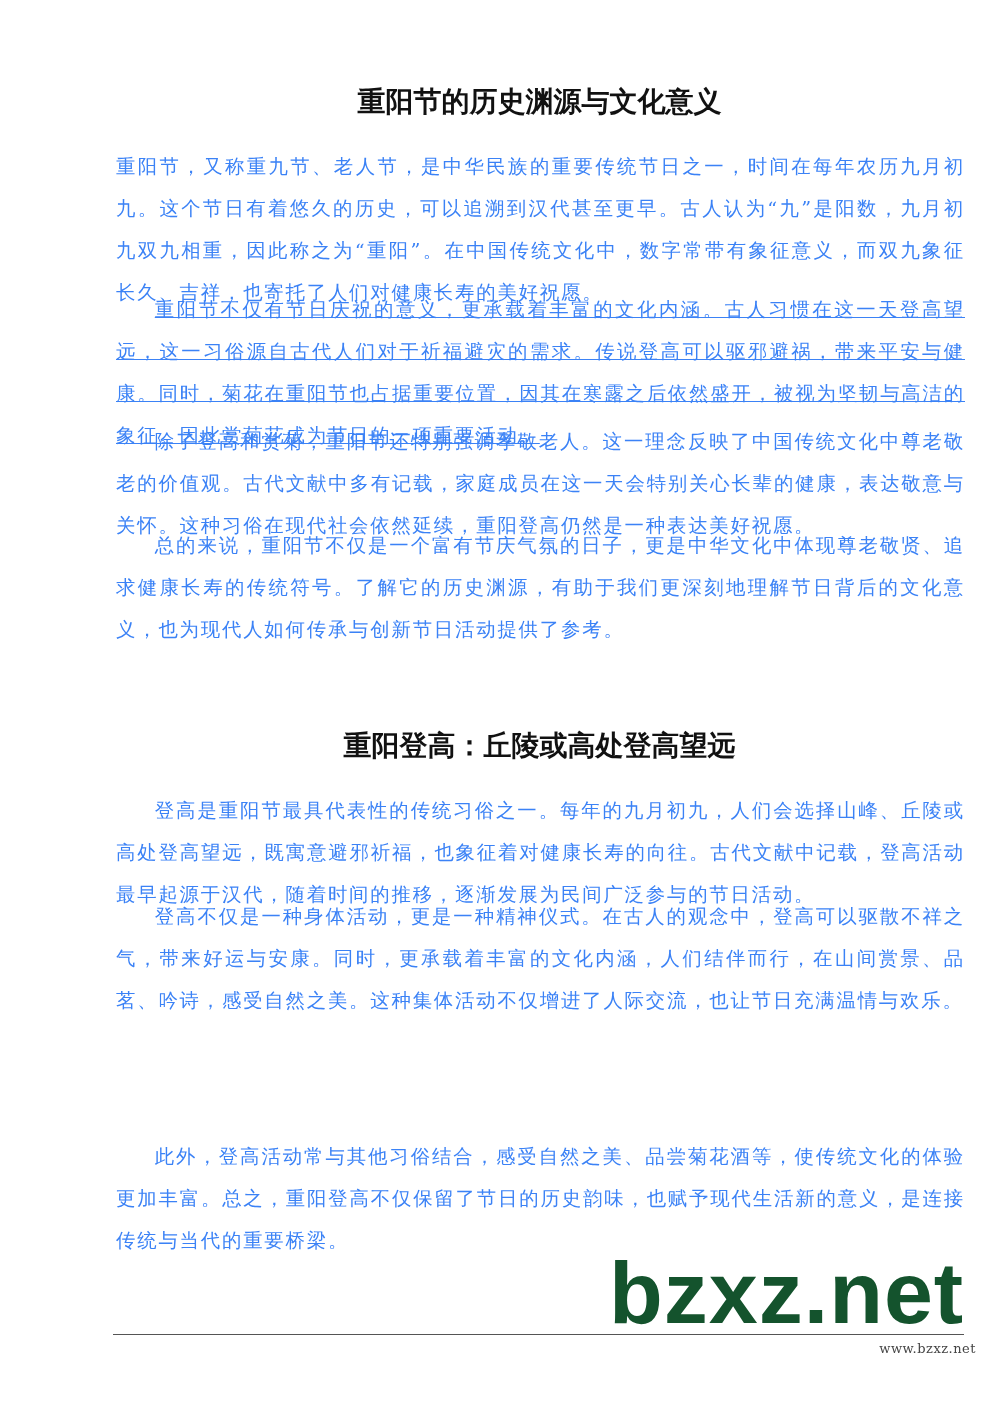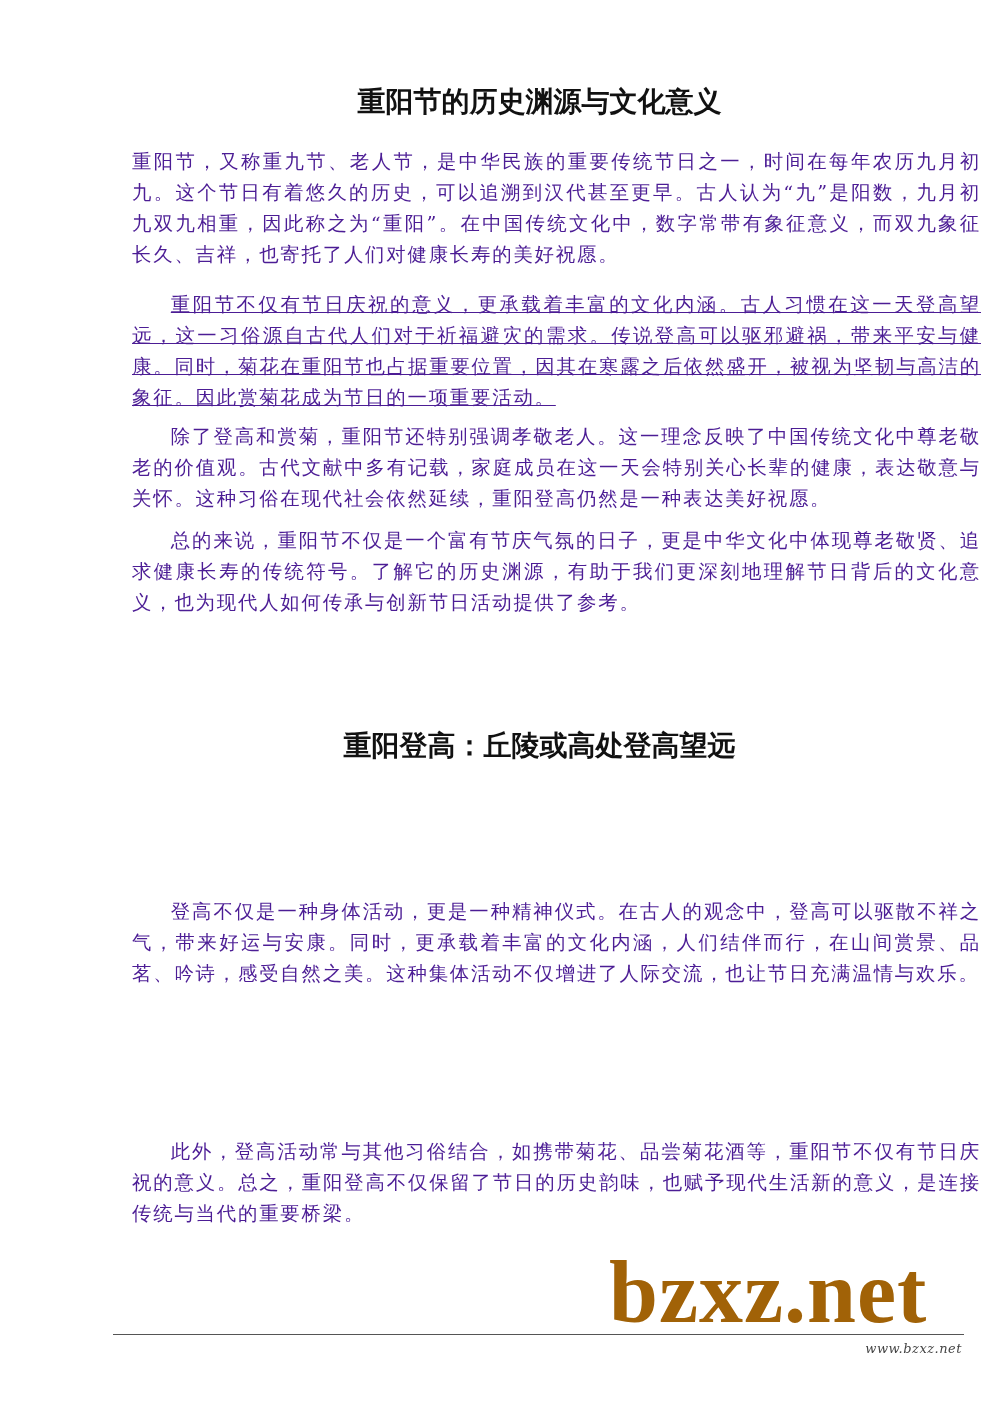--- a/index.html
+++ b/index.html
@@ -6,52 +6,53 @@
   body { width: 993px; height: 1404px; position: relative; overflow: hidden;
          font-family: "DejaVu Serif", "Liberation Serif", serif; color: #1a1a1a; }
   .page { position: absolute; left: 0; top: 0; width: 993px; height: 1404px; margin-left: 43px; }
   .title {
     position: absolute; left: 0; width: 993px; text-align: center;
     font-family: "DejaVu Sans", "Liberation Sans", sans-serif;
     font-weight: bold; font-size: 28px; line-height: 36px; color: #111;
     margin: 0;
   }
   .para {
-    position: absolute; left: 89px; width: 849px; margin: 0;
-    font-size: 19.4px; line-height: 31px; letter-spacing: 1.8px;
-    text-align: justify; text-indent: 2em; color: #4c1d95;
+    position: absolute; left: 73px; width: 849px; margin: 0;
+    font-size: 19.4px; line-height: 42px; letter-spacing: 1.8px;
+    text-align: justify; text-indent: 2em; color: #3b82f6;
   }
   .para.no-indent { text-indent: 0; }
   .watermark {
     position: absolute; left: 566px; top: 1248px;
-    font-family: Liberation Serif, serif; font-weight: bold;
-    font-size: 88px; line-height: 90px; color: #a16207; letter-spacing: 1px;
+    font-family: Liberation Sans, sans-serif; font-weight: bold;
+    font-size: 88px; line-height: 90px; color: #14532d; letter-spacing: 1px;
   }
   .footer-rule { position: absolute; left: 70px; top: 1334px; width: 851px; height: 1px; background: #555; }
   .footer-url {
-    position: absolute; right: 74px; top: 1341px;
-    font-family: "DejaVu Serif", "Liberation Serif", serif; font-style: italic;
+    position: absolute; right: 60px; top: 1341px;
+    font-family: "DejaVu Serif", "Liberation Serif", serif; 
     font-size: 13px; color: #444; letter-spacing: 0.5px;
   }
 </style>
 </head>
 <body>
 
 <div class="page">
 
   <h1 class="title" style="top:84px;">重阳节的历史渊源与文化意义</h1>
 
   <p class="para no-indent" style="top:146px;">重阳节，又称重九节、老人节，是中华民族的重要传统节日之一，时间在每年农历九月初九。这个节日有着悠久的历史，可以追溯到汉代甚至更早。古人认为“九”是阳数，九月初九双九相重，因此称之为“重阳”。在中国传统文化中，数字常带有象征意义，而双九象征长久、吉祥，也寄托了人们对健康长寿的美好祝愿。</p>
   <p class="para" style="top:289px;text-decoration:underline;">重阳节不仅有节日庆祝的意义，更承载着丰富的文化内涵。古人习惯在这一天登高望远，这一习俗源自古代人们对于祈福避灾的需求。传说登高可以驱邪避祸，带来平安与健康。同时，菊花在重阳节也占据重要位置，因其在寒露之后依然盛开，被视为坚韧与高洁的象征。因此赏菊花成为节日的一项重要活动。</p>
   <p class="para" style="top:421px;">除了登高和赏菊，重阳节还特别强调孝敬老人。这一理念反映了中国传统文化中尊老敬老的价值观。古代文献中多有记载，家庭成员在这一天会特别关心长辈的健康，表达敬意与关怀。这种习俗在现代社会依然延续，重阳登高仍然是一种表达美好祝愿。</p>
   <p class="para" style="top:525px;">总的来说，重阳节不仅是一个富有节庆气氛的日子，更是中华文化中体现尊老敬贤、追求健康长寿的传统符号。了解它的历史渊源，有助于我们更深刻地理解节日背后的文化意义，也为现代人如何传承与创新节日活动提供了参考。</p>
 
   <h1 class="title" style="top:728px;">重阳登高：丘陵或高处登高望远</h1>
 
+  <p class="para" style="top:790px;">登高是重阳节最具代表性的传统习俗之一。每年的九月初九，人们会选择山峰、丘陵或高处登高望远，既寓意避邪祈福，也象征着对健康长寿的向往。古代文献中记载，登高活动最早起源于汉代，随着时间的推移，逐渐发展为民间广泛参与的节日活动。</p>
   <p class="para" style="top:896px;">登高不仅是一种身体活动，更是一种精神仪式。在古人的观念中，登高可以驱散不祥之气，带来好运与安康。同时，更承载着丰富的文化内涵，人们结伴而行，在山间赏景、品茗、吟诗，感受自然之美。这种集体活动不仅增进了人际交流，也让节日充满温情与欢乐。</p>
-  <p class="para" style="top:1136px;">此外，登高活动常与其他习俗结合，如携带菊花、品尝菊花酒等，重阳节不仅有节日庆祝的意义。总之，重阳登高不仅保留了节日的历史韵味，也赋予现代生活新的意义，是连接传统与当代的重要桥梁。</p>
+  <p class="para" style="top:1136px;">此外，登高活动常与其他习俗结合，感受自然之美、品尝菊花酒等，使传统文化的体验更加丰富。总之，重阳登高不仅保留了节日的历史韵味，也赋予现代生活新的意义，是连接传统与当代的重要桥梁。</p>
 
   <div class="watermark">bzxz.net</div>
 
   <div class="footer-rule"></div>
   <div class="footer-url">www.bzxz.net</div>
 
 </div>
 
 </body></html>

